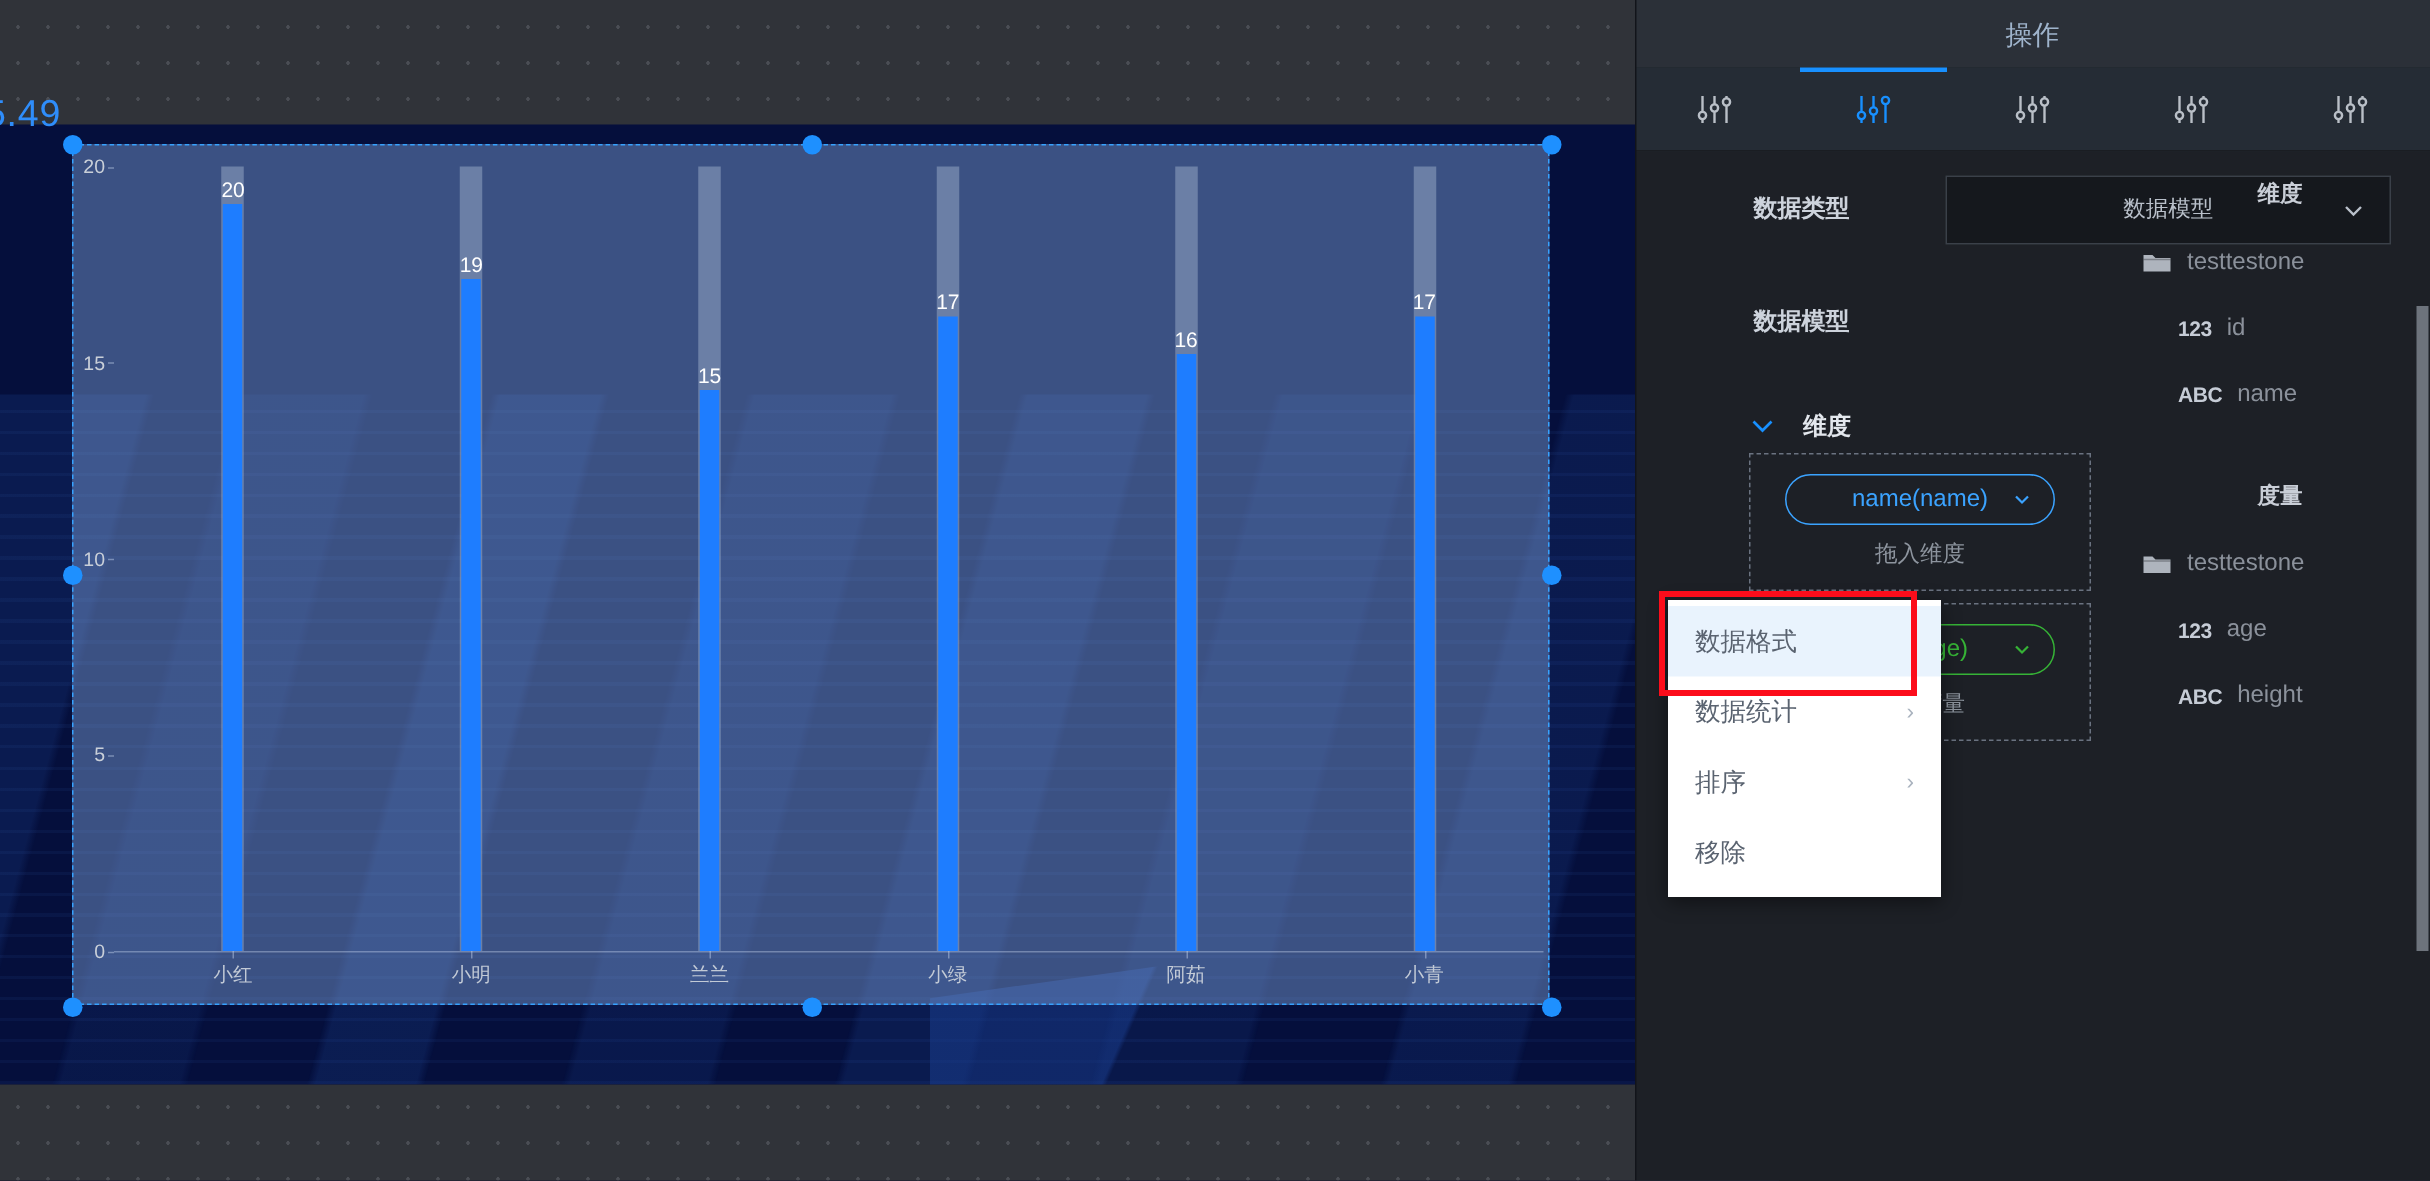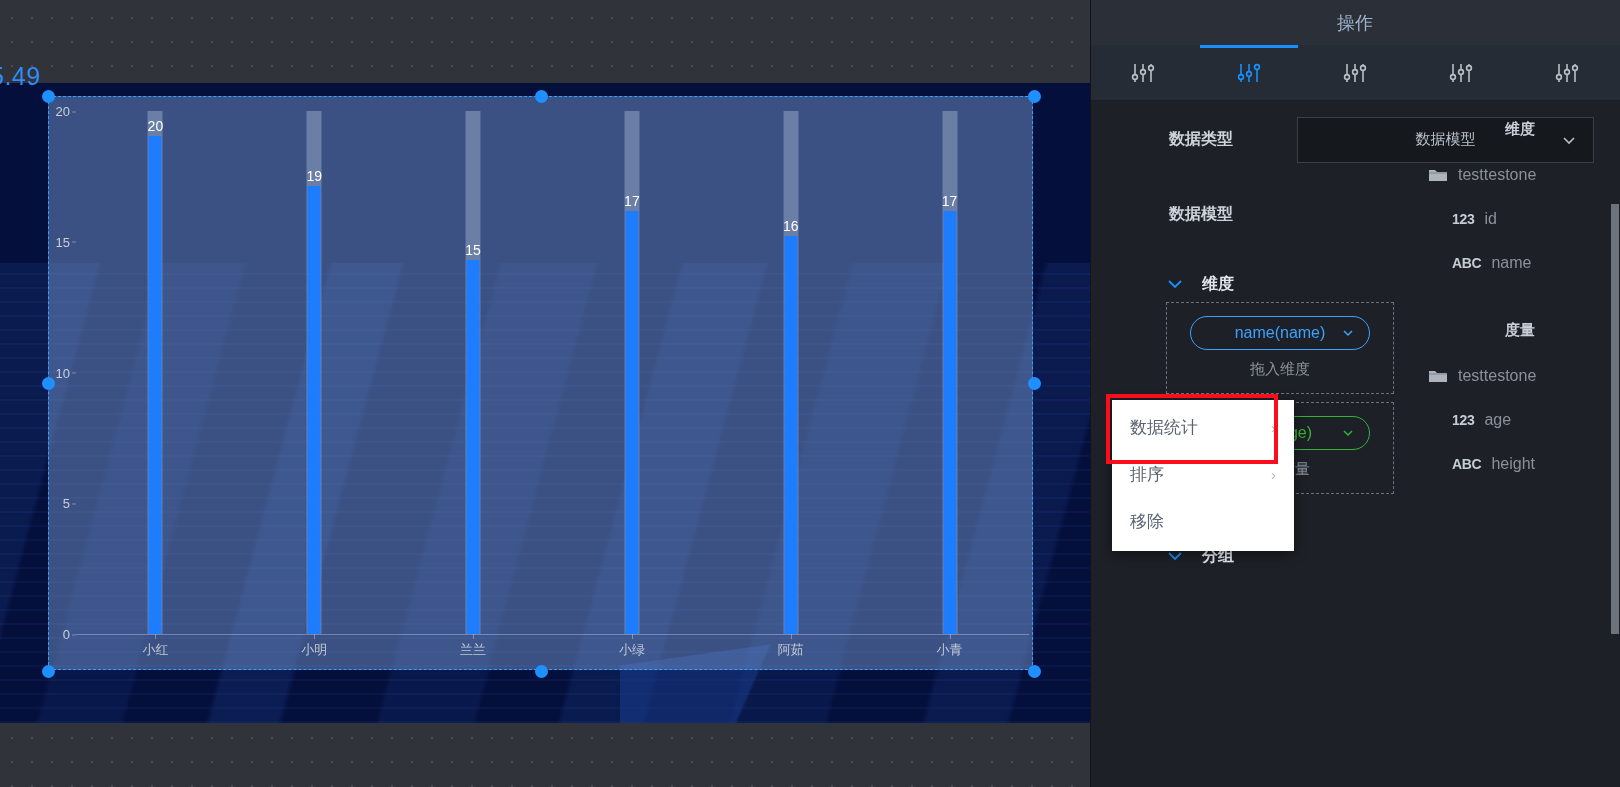--- a/index.html
+++ b/index.html
@@ -480,20 +480,24 @@
           <span class="type-badge">123</span>
           <span>age</span>
         </div>
         <div class="fc-row leaf">
           <span class="type-badge">ABC</span>
           <span>height</span>
         </div>
       </div>
 
       <div id="ctxmenu">
+        <div class="ctx-item hover">
+          <span>数据格式</span>
+          <span class="ctx-arrow"></span>
+        </div>
         <div class="ctx-item">
           <span>数据统计</span>
           <span class="ctx-arrow">›</span>
         </div>
         <div class="ctx-item">
           <span>排序</span>
           <span class="ctx-arrow">›</span>
         </div>
         <div class="ctx-item">
           <span>移除</span>

